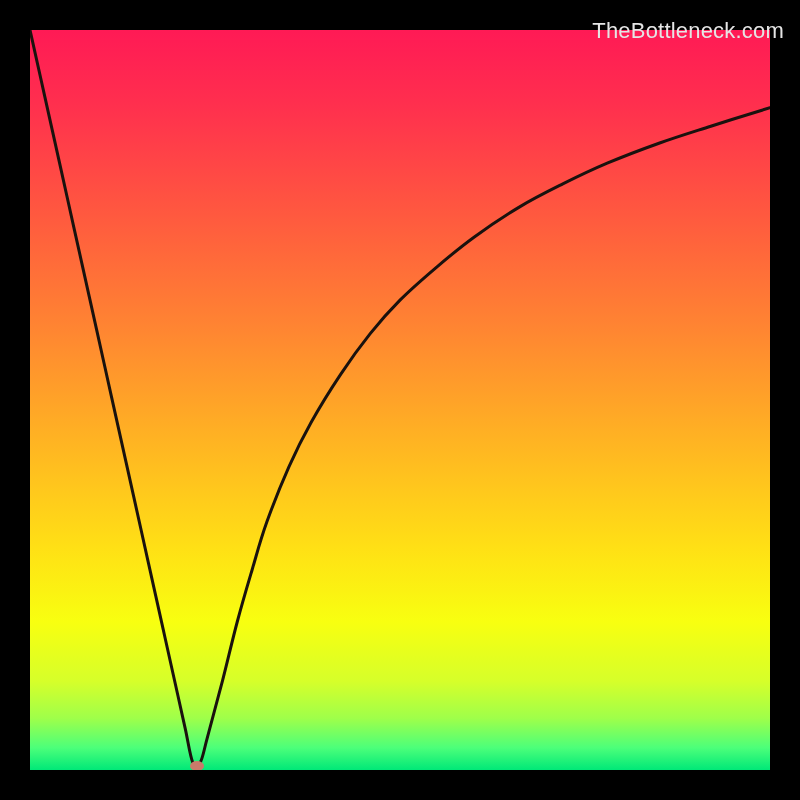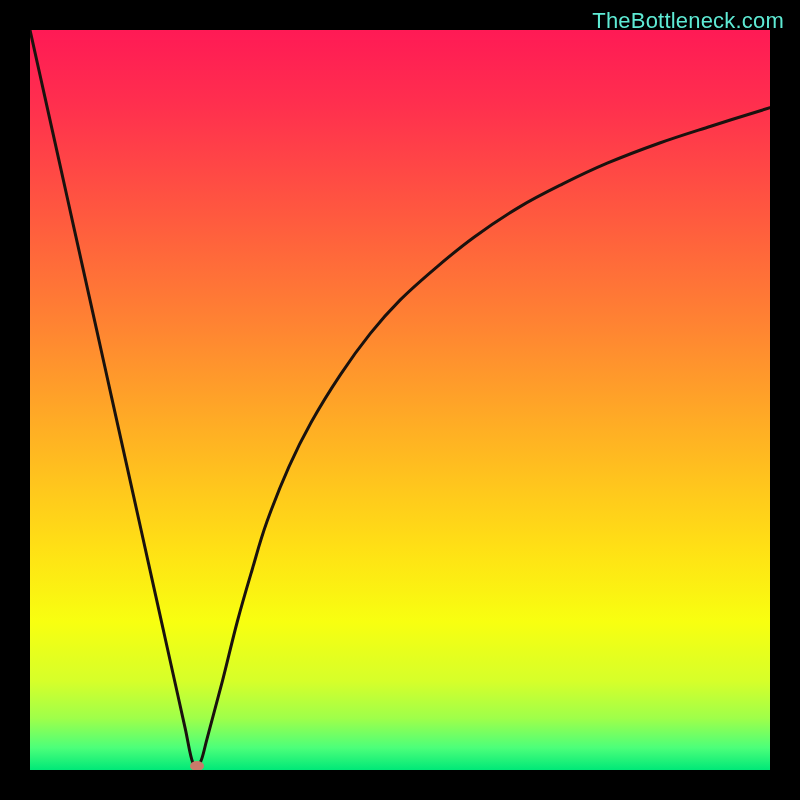--- a/index.html
+++ b/index.html
@@ -43,23 +43,23 @@
   }
   .marker {
     position: absolute;
     width: 14px;
     height: 10px;
     border-radius: 50%;
     transform: translate(-50%, -50%);
   }
   .watermark {
     position: absolute;
-    top: 8px;
+    top: 18px;
     right: 16px;
-    color: #5eead4;
+    color: #e5e5e5;
     font-size: 22px;
     font-weight: 500;
     letter-spacing: 0.2px;
     user-select: none;
   }
 </style>
 </head>
 <body>
 
 <div class="frame">

